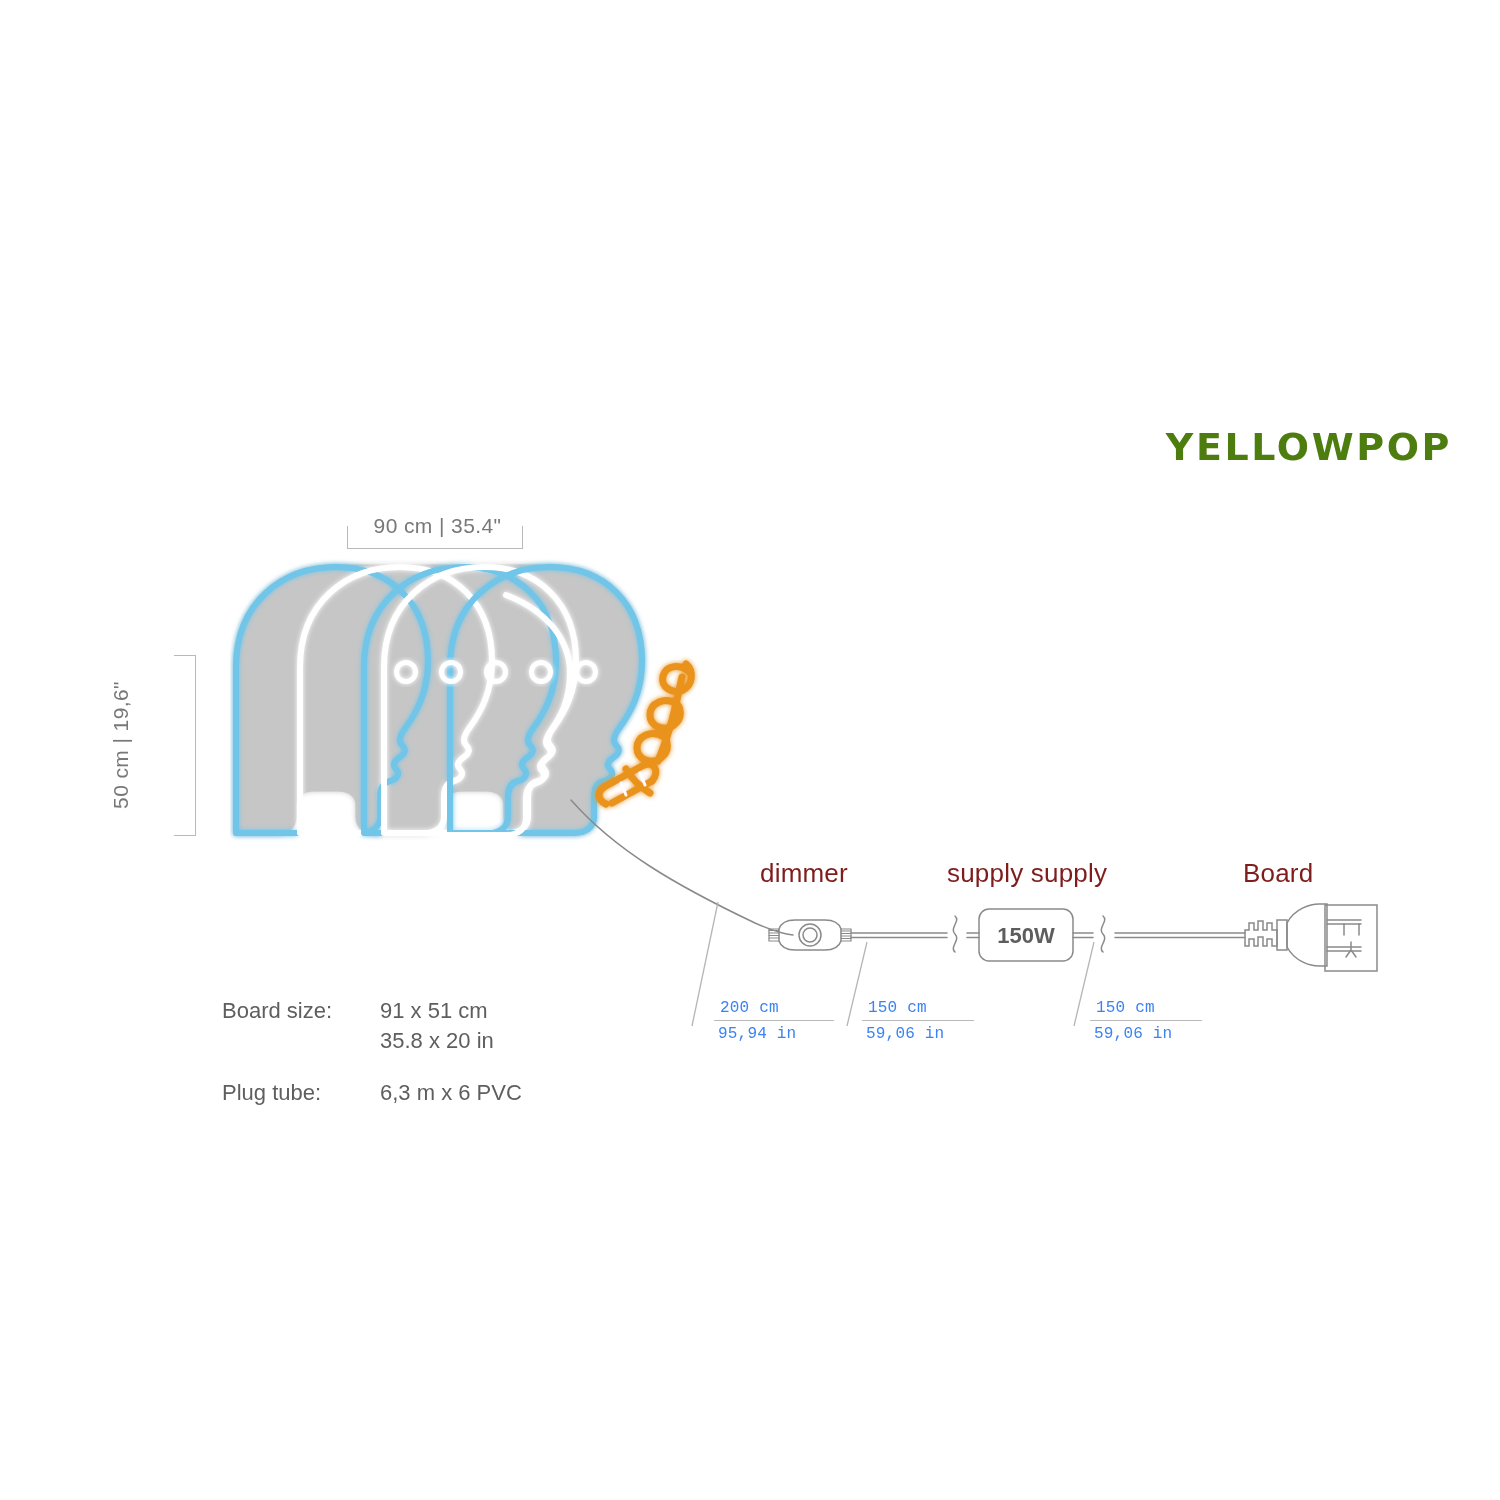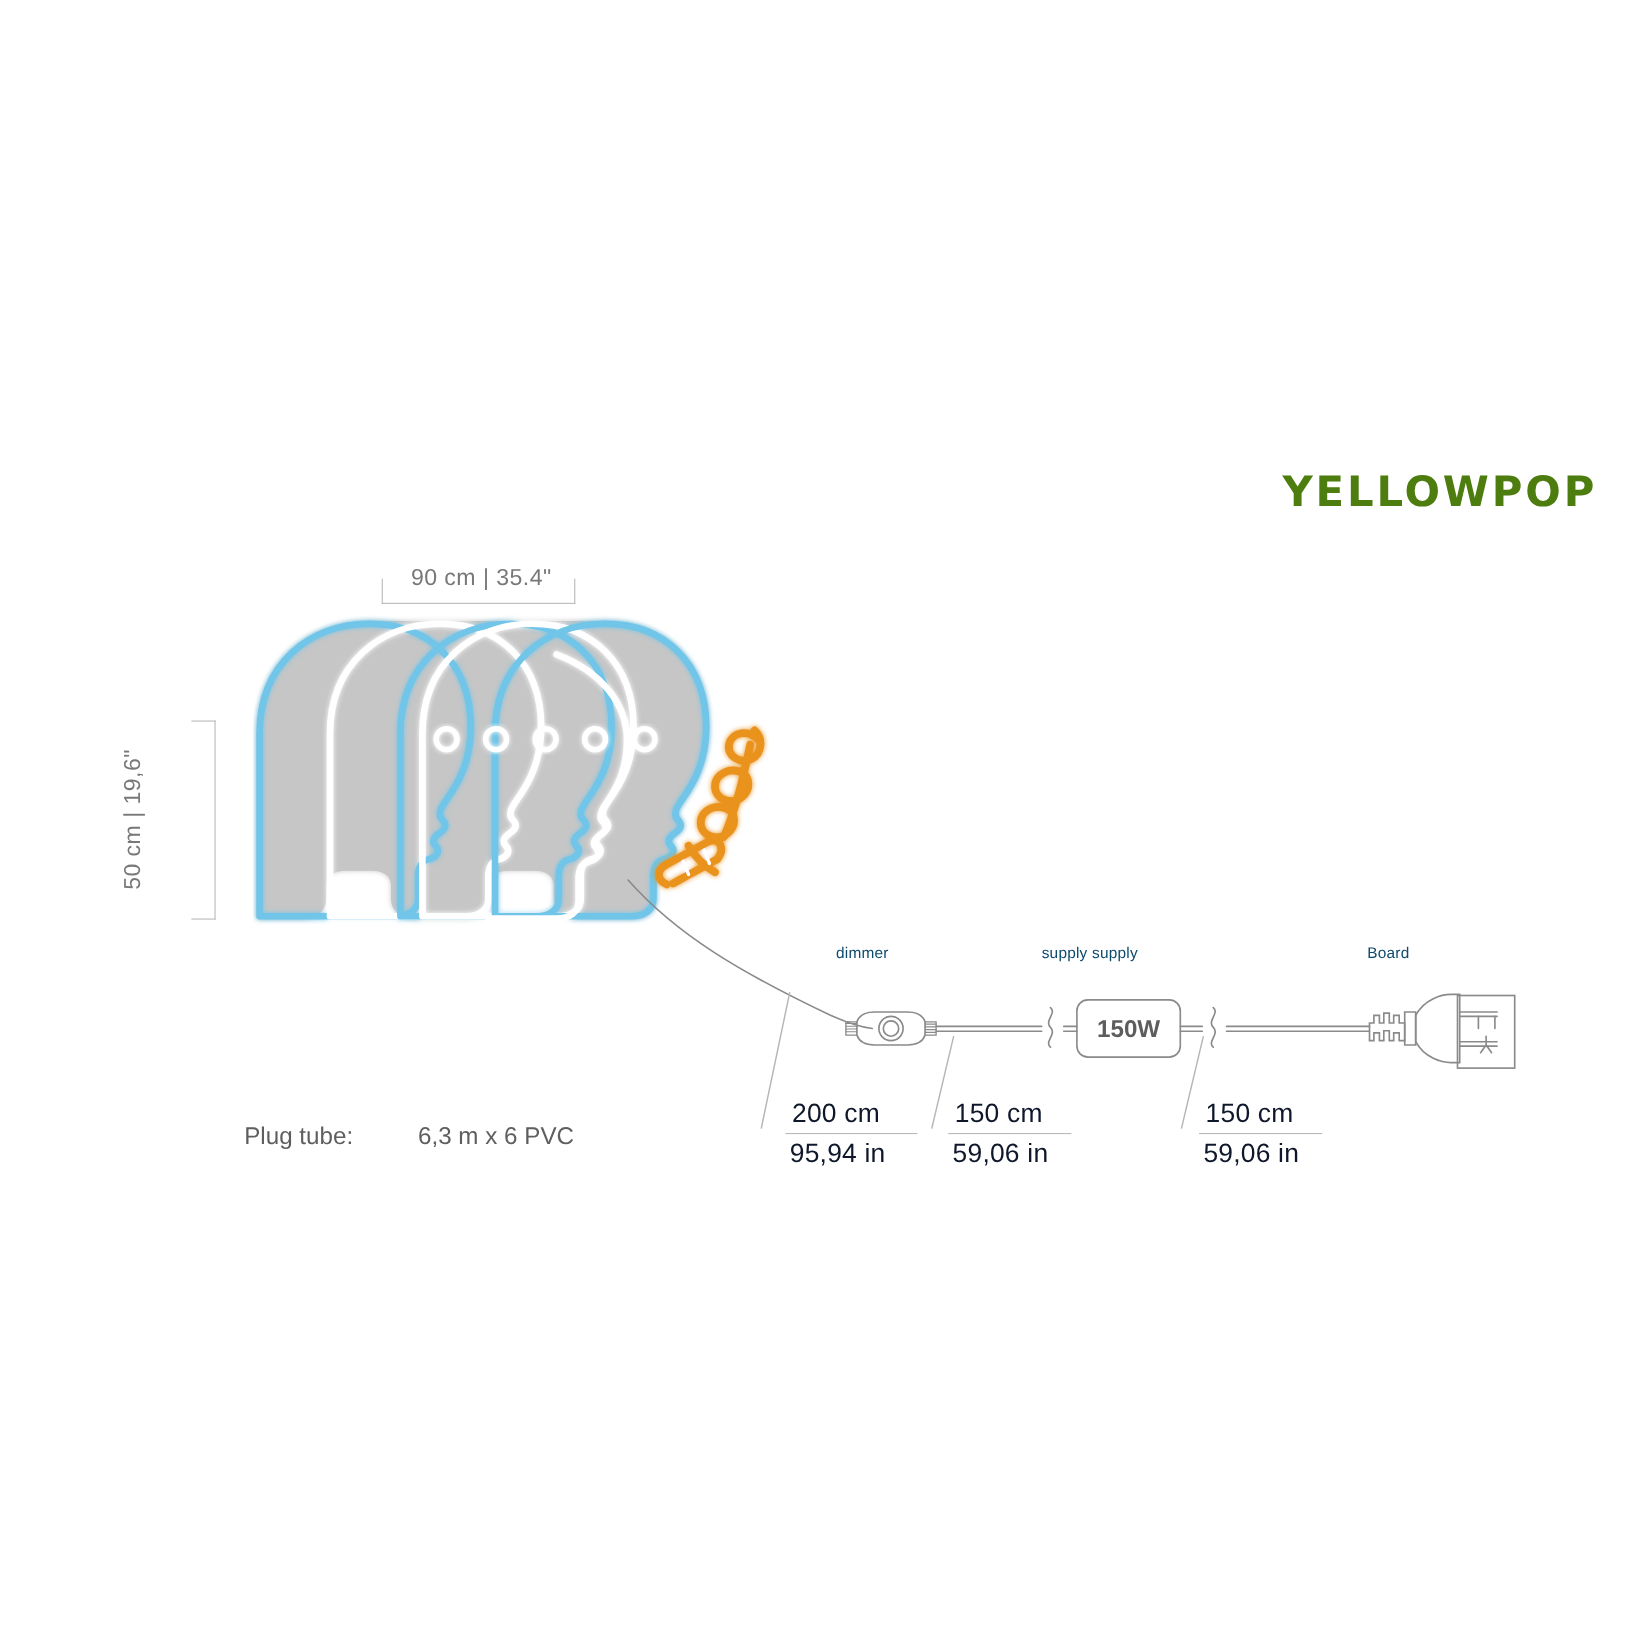--- a/index.html
+++ b/index.html
@@ -121,36 +121,37 @@
     position: absolute;
     left: 555px;
     top: 790px;
     width: 830px;
     height: 200px;
   }
 
   
   .comp-label {
     position: absolute;
-    font-size: 14px;
-    color: #0c4a6e;
+    font-size: 26px;
+    color: #7f1d1d;
     letter-spacing: 0.2px;
     white-space: nowrap;
   }
   #label-dimmer   { left: 760px;  top: 858px; }
   #label-power    { left: 947px;  top: 858px; }
   #label-plug     { left: 1243px; top: 858px; }
 
   
   .meas {
     position: absolute;
-    font-size: 24px;
-    color: #0f172a;
+    font-size: 16px;
+    color: #3b82f6;
     white-space: nowrap;
     letter-spacing: 0.2px;
+    font-family: Liberation Mono, monospace;
   }
   .meas .cm { display: block; padding: 0 0 3px 6px; }
   .meas .in { display: block; padding: 4px 0 0 4px; }
   .meas-rule { height: 1px; background: #b9b9b9; }
 
   #meas-1 { left: 714px;  top: 999px; width: 120px; }
   #meas-2 { left: 862px;  top: 999px; width: 112px; }
   #meas-3 { left: 1090px; top: 999px; width: 112px; }
 
   
@@ -415,20 +416,27 @@
 
 <div class="meas" id="meas-3">
   <span class="cm">150 cm</span>
   <div class="meas-rule"></div>
   <span class="in">59,06 in</span>
 </div>
 
 <div id="spec-block">
   <table>
     <tbody>
+        <tr>
+      <td class="key">Board size:</td>
+      <td>
+        <div class="spec-line">91 x 51 cm</div>
+        <div class="spec-line">35.8 x 20 in</div>
+      </td>
+    </tr>
     <tr class="gap">
           <td></td>
           <td></td>
         </tr>
     <tr>
       <td class="key">Plug tube:</td>
       <td>
         <div class="spec-line">6,3 m x 6 PVC</div>
       </td>
     </tr>

